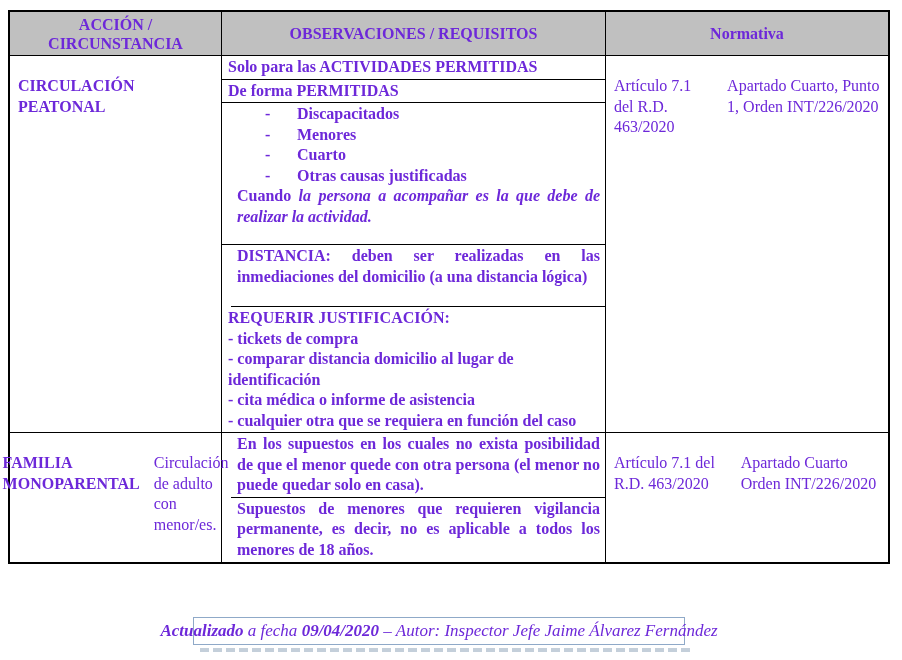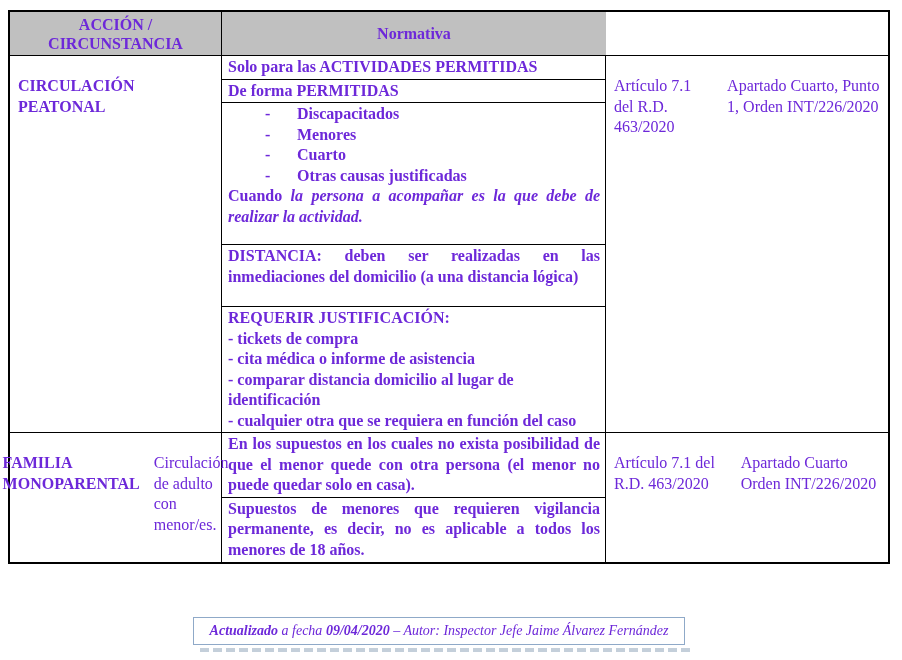--- a/index.html
+++ b/index.html
@@ -54,56 +54,57 @@
     border-bottom:1px solid var(--border);
   }
   .obs-cell:last-child{border-bottom:none;}
   .row1 .obs-s1{min-height:22px;}
   .row1 .obs-s2{min-height:20px;}
   .row1 .obs-s3{min-height:142px;}
   .row1 .obs-s4{min-height:62px;}
   .row1 .obs-s5{min-height:125px;flex:1;}
   .row2 .obs-s1{min-height:62px;}
   .row2 .obs-s2{min-height:64px;flex:1;}
-  .just{text-align:justify;}
+  .just{text-align:justify;margin-left:9px;}
   
   .bullet-line{display:flex;}
   .bullet-dash{margin-left:37px;width:8px;flex:none;}
   .bullet-text{margin-left:24px;}
   
   .norm-p1{margin-bottom:20px;}
   .norm-p2-narrow{max-width:236px;}
   .norm-p2-narrower{max-width:180px;}
   
   .footer-box{
     position:absolute;left:193px;top:617px;
     width:492px;height:28px;
     border:1px solid var(--footer-border);
     background:#ffffff;
     display:flex;align-items:center;justify-content:center;
-    font-size:14px;
+    font-size:17px;
     font-style:italic;
     white-space:nowrap;
   }
   .footer-shadow{
     position:absolute;left:200px;top:648px;
     width:494px;height:4px;
     background:repeating-linear-gradient(90deg,var(--footer-shadow) 0 9px,#ffffff 9px 13px);
   }
   .b{font-weight:bold;}
 </style>
 </head>
 <body>
 
 <div class="page">
 
   <div class="doc-table">
 
     <div class="trow thead">
       <div class="cell">ACCIÓN / CIRCUNSTANCIA</div>
+      <div class="cell">OBSERVACIONES / REQUISITOS</div>
       <div class="cell">Normativa</div>
     </div>
 
     <div class="trow row1">
       <div class="cell vcell">
         <div class="action-title">CIRCULACIÓN PEATONAL</div>
       </div>
 
       <div class="cell obs-stack">
         <div class="obs-cell obs-s1">Solo para las ACTIVIDADES PERMITIDAS</div>
@@ -127,22 +128,22 @@
             <span class="bullet-text">Otras causas justificadas</span>
           </div>
           <div class="just"><span>Cuando </span><em>la persona a acompañar es la que debe de realizar la actividad.</em></div>
         </div>
 
         <div class="obs-cell obs-s4 just">DISTANCIA: deben ser realizadas en las inmediaciones del domicilio (a una distancia lógica)</div>
 
         <div class="obs-cell obs-s5">
           <div>REQUERIR JUSTIFICACIÓN:</div>
           <div>- tickets de compra</div>
+          <div>- comparar distancia domicilio al lugar de identificación</div>
           <div>- cita médica o informe de asistencia</div>
-          <div>- comparar distancia domicilio al lugar de identificación</div>
           <div>- cualquier otra que se requiera en función del caso</div>
         </div>
       </div>
 
       <div class="cell vcell">
         <div class="norm-p1">Artículo 7.1 del R.D. 463/2020</div>
         <div class="norm-p2-narrow">Apartado Cuarto, Punto 1, Orden INT/226/2020</div>
       </div>
     </div>
 

